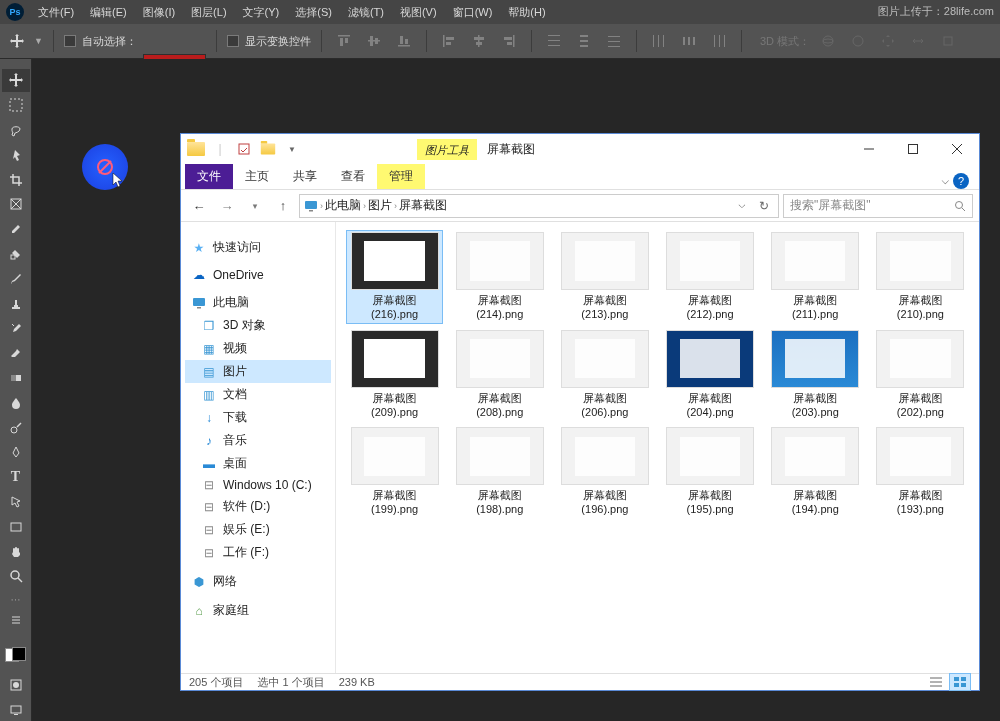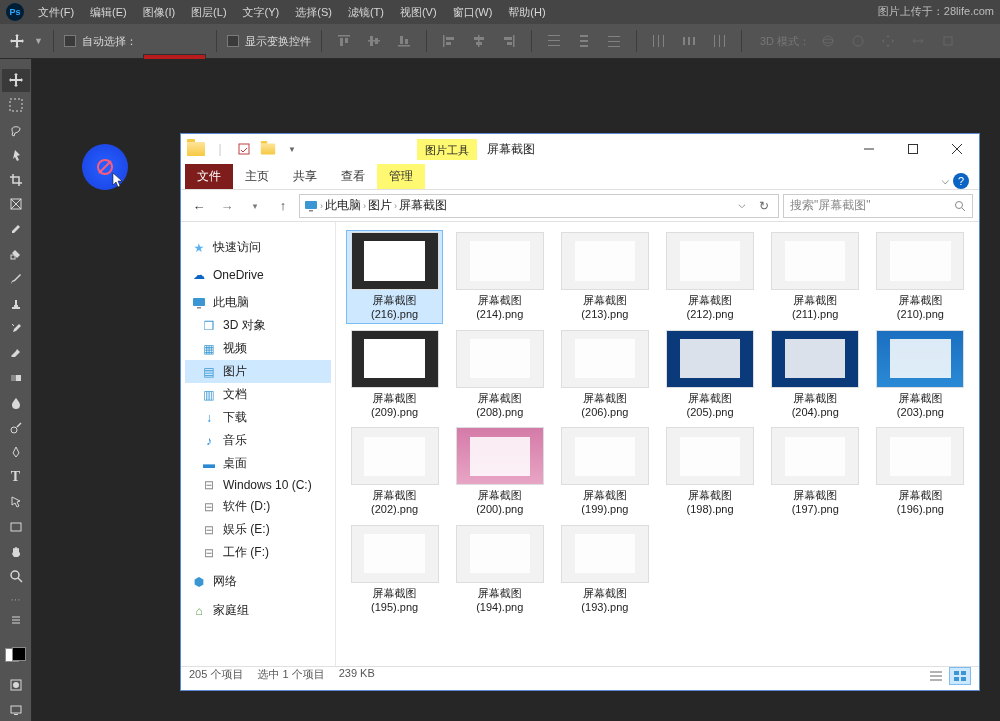--- a/index.html
+++ b/index.html
@@ -32,28 +32,28 @@
 
 .watermark { position: absolute; top: 4px; right: 6px; font-size: 11px; color: #bdbdbd; }
 
 
 .explorer { position: absolute; left: 180px; top: 133px; width: 800px; height: 558px; background: #fff; border: 1px solid #5a8ad6; display: flex; flex-direction: column; font-size: 12px; color: #222; }
 .ex-titlebar { height: 30px; display: flex; align-items: center; }
 .qat { display: flex; align-items: center; gap: 2px; padding: 0 4px; }
 .qat-btn { width: 22px; height: 22px; display: flex; align-items: center; justify-content: center; }
 .folder-ico { width: 18px; height: 14px; background: linear-gradient(#ffe49a,#f5c941); border-radius: 1px; position: relative; }
 .folder-ico::before { content:''; position:absolute; top:-3px; left:0; width:8px; height:3px; background:#f5c941; border-radius:1px 1px 0 0; }
-.ex-title-tab { background: #fff971; padding: 4px 8px 2px; font-size: 11px; min-width: 48px; text-align: left; }
+.ex-title-tab { background: #fff971; padding: 4px 8px 2px; font-size: 11px; min-width: 48px; text-align: left; font-style: italic; }
 .ex-title-text { flex: 1; padding-left: 10px; font-size: 12px; }
 .win-ctrls { display: flex; }
 .win-btn { width: 44px; height: 30px; display: flex; align-items: center; justify-content: center; font-size: 11px; }
 
 .ex-tabbar { height: 26px; display: flex; align-items: flex-end; border-bottom: 1px solid #e0e0e0; padding: 0 4px; }
 .ex-tab { padding: 4px 12px; font-size: 12px; color: #333; }
-.ex-tab.file { background: #7f1d1d; color: #fff; }
+.ex-tab.file { background: #4c1d95; color: #fff; }
 .ex-tab.ctx { background: #fff971; }
 .ex-tab-right { margin-left: auto; display: flex; align-items: center; gap: 4px; padding-right: 6px; }
 .help-ico { width: 16px; height: 16px; border-radius: 50%; background: #0a64c3; color:#fff; font-size: 11px; display: flex; align-items: center; justify-content: center; }
 
 .ex-addr { height: 32px; display: flex; align-items: center; border-bottom: 1px solid #e0e0e0; padding: 0 6px; gap: 4px; }
 .nav-arrow { width: 24px; height: 24px; display: flex; align-items: center; justify-content: center; color: #7a7a7a; font-size: 13px; }
 .nav-arrow.enabled { color: #333; }
 .addr-box { flex: 1; height: 24px; border: 1px solid #ccc; display: flex; align-items: center; padding: 0 4px; gap: 2px; font-size: 12px; }
 .crumb { display: flex; align-items: center; gap: 3px; }
 .crumb-sep { color: #888; font-size: 9px; }
@@ -79,21 +79,21 @@
 .file-item.sel { background: #cde8ff; border-color: #7abdf5; }
 .thumb { width: 88px; height: 58px; background: #f2f2f2; border: 1px solid #ddd; margin-bottom: 3px; display: flex; align-items: center; justify-content: center; overflow: hidden; }
 .thumb.dark { background: #2a2a2a; }
 .thumb.blue { background: #0a3a7a; }
 .thumb.photo { background: linear-gradient(#d47ba8,#e8a5c4); }
 .thumb.win { background: linear-gradient(#1b6fc0,#2a8ad6); }
 .thumb-inner { width: 70%; height: 70%; background: rgba(255,255,255,0.85); }
 .thumb.dark .thumb-inner { background:#fff; }
 .file-name { font-size: 11px; text-align: center; line-height: 1.3; }
 
-.ex-status { height: 24px; border-top: 1px solid #e0e0e0; display: flex; padding: 0 8px; font-size: 11px; color: #555; gap: 14px; }
+.ex-status { height: 17px; border-top: 1px solid #e0e0e0; display: flex; align-items: center; padding: 0 8px; font-size: 11px; color: #555; gap: 14px; }
 .ex-status-right { margin-left: auto; display: flex; gap: 2px; }
 .view-btn { width: 22px; height: 18px; border: 1px solid transparent; display: flex; align-items: center; justify-content: center; }
 .view-btn.sel { border-color: #7abdf5; background: #cde8ff; }
 
 
 svg { display: block; }
 </style>
 </head>
 <body>
 
@@ -604,63 +604,45 @@
         <div class="file-item">
           <div class="thumb light">
             <div class="thumb-inner"></div>
           </div>
           <div class="file-name">屏幕截图 (206).png</div>
         </div>
         <div class="file-item">
           <div class="thumb blue">
             <div class="thumb-inner"></div>
           </div>
-          <div class="file-name">屏幕截图 (205).png</div>
-        </div>
-        <div class="file-item">
-          <div class="thumb blue">
-            <div class="thumb-inner"></div>
-          </div>
           <div class="file-name">屏幕截图 (204).png</div>
         </div>
         <div class="file-item">
           <div class="thumb win">
             <div class="thumb-inner"></div>
           </div>
           <div class="file-name">屏幕截图 (203).png</div>
         </div>
         <div class="file-item">
           <div class="thumb light">
             <div class="thumb-inner"></div>
           </div>
           <div class="file-name">屏幕截图 (202).png</div>
         </div>
         <div class="file-item">
-          <div class="thumb photo">
-            <div class="thumb-inner"></div>
-          </div>
-          <div class="file-name">屏幕截图 (200).png</div>
-        </div>
-        <div class="file-item">
           <div class="thumb light">
             <div class="thumb-inner"></div>
           </div>
           <div class="file-name">屏幕截图 (199).png</div>
         </div>
         <div class="file-item">
           <div class="thumb light">
             <div class="thumb-inner"></div>
           </div>
           <div class="file-name">屏幕截图 (198).png</div>
-        </div>
-        <div class="file-item">
-          <div class="thumb light">
-            <div class="thumb-inner"></div>
-          </div>
-          <div class="file-name">屏幕截图 (197).png</div>
         </div>
         <div class="file-item">
           <div class="thumb light">
             <div class="thumb-inner"></div>
           </div>
           <div class="file-name">屏幕截图 (196).png</div>
         </div>
         <div class="file-item">
           <div class="thumb light">
             <div class="thumb-inner"></div>

